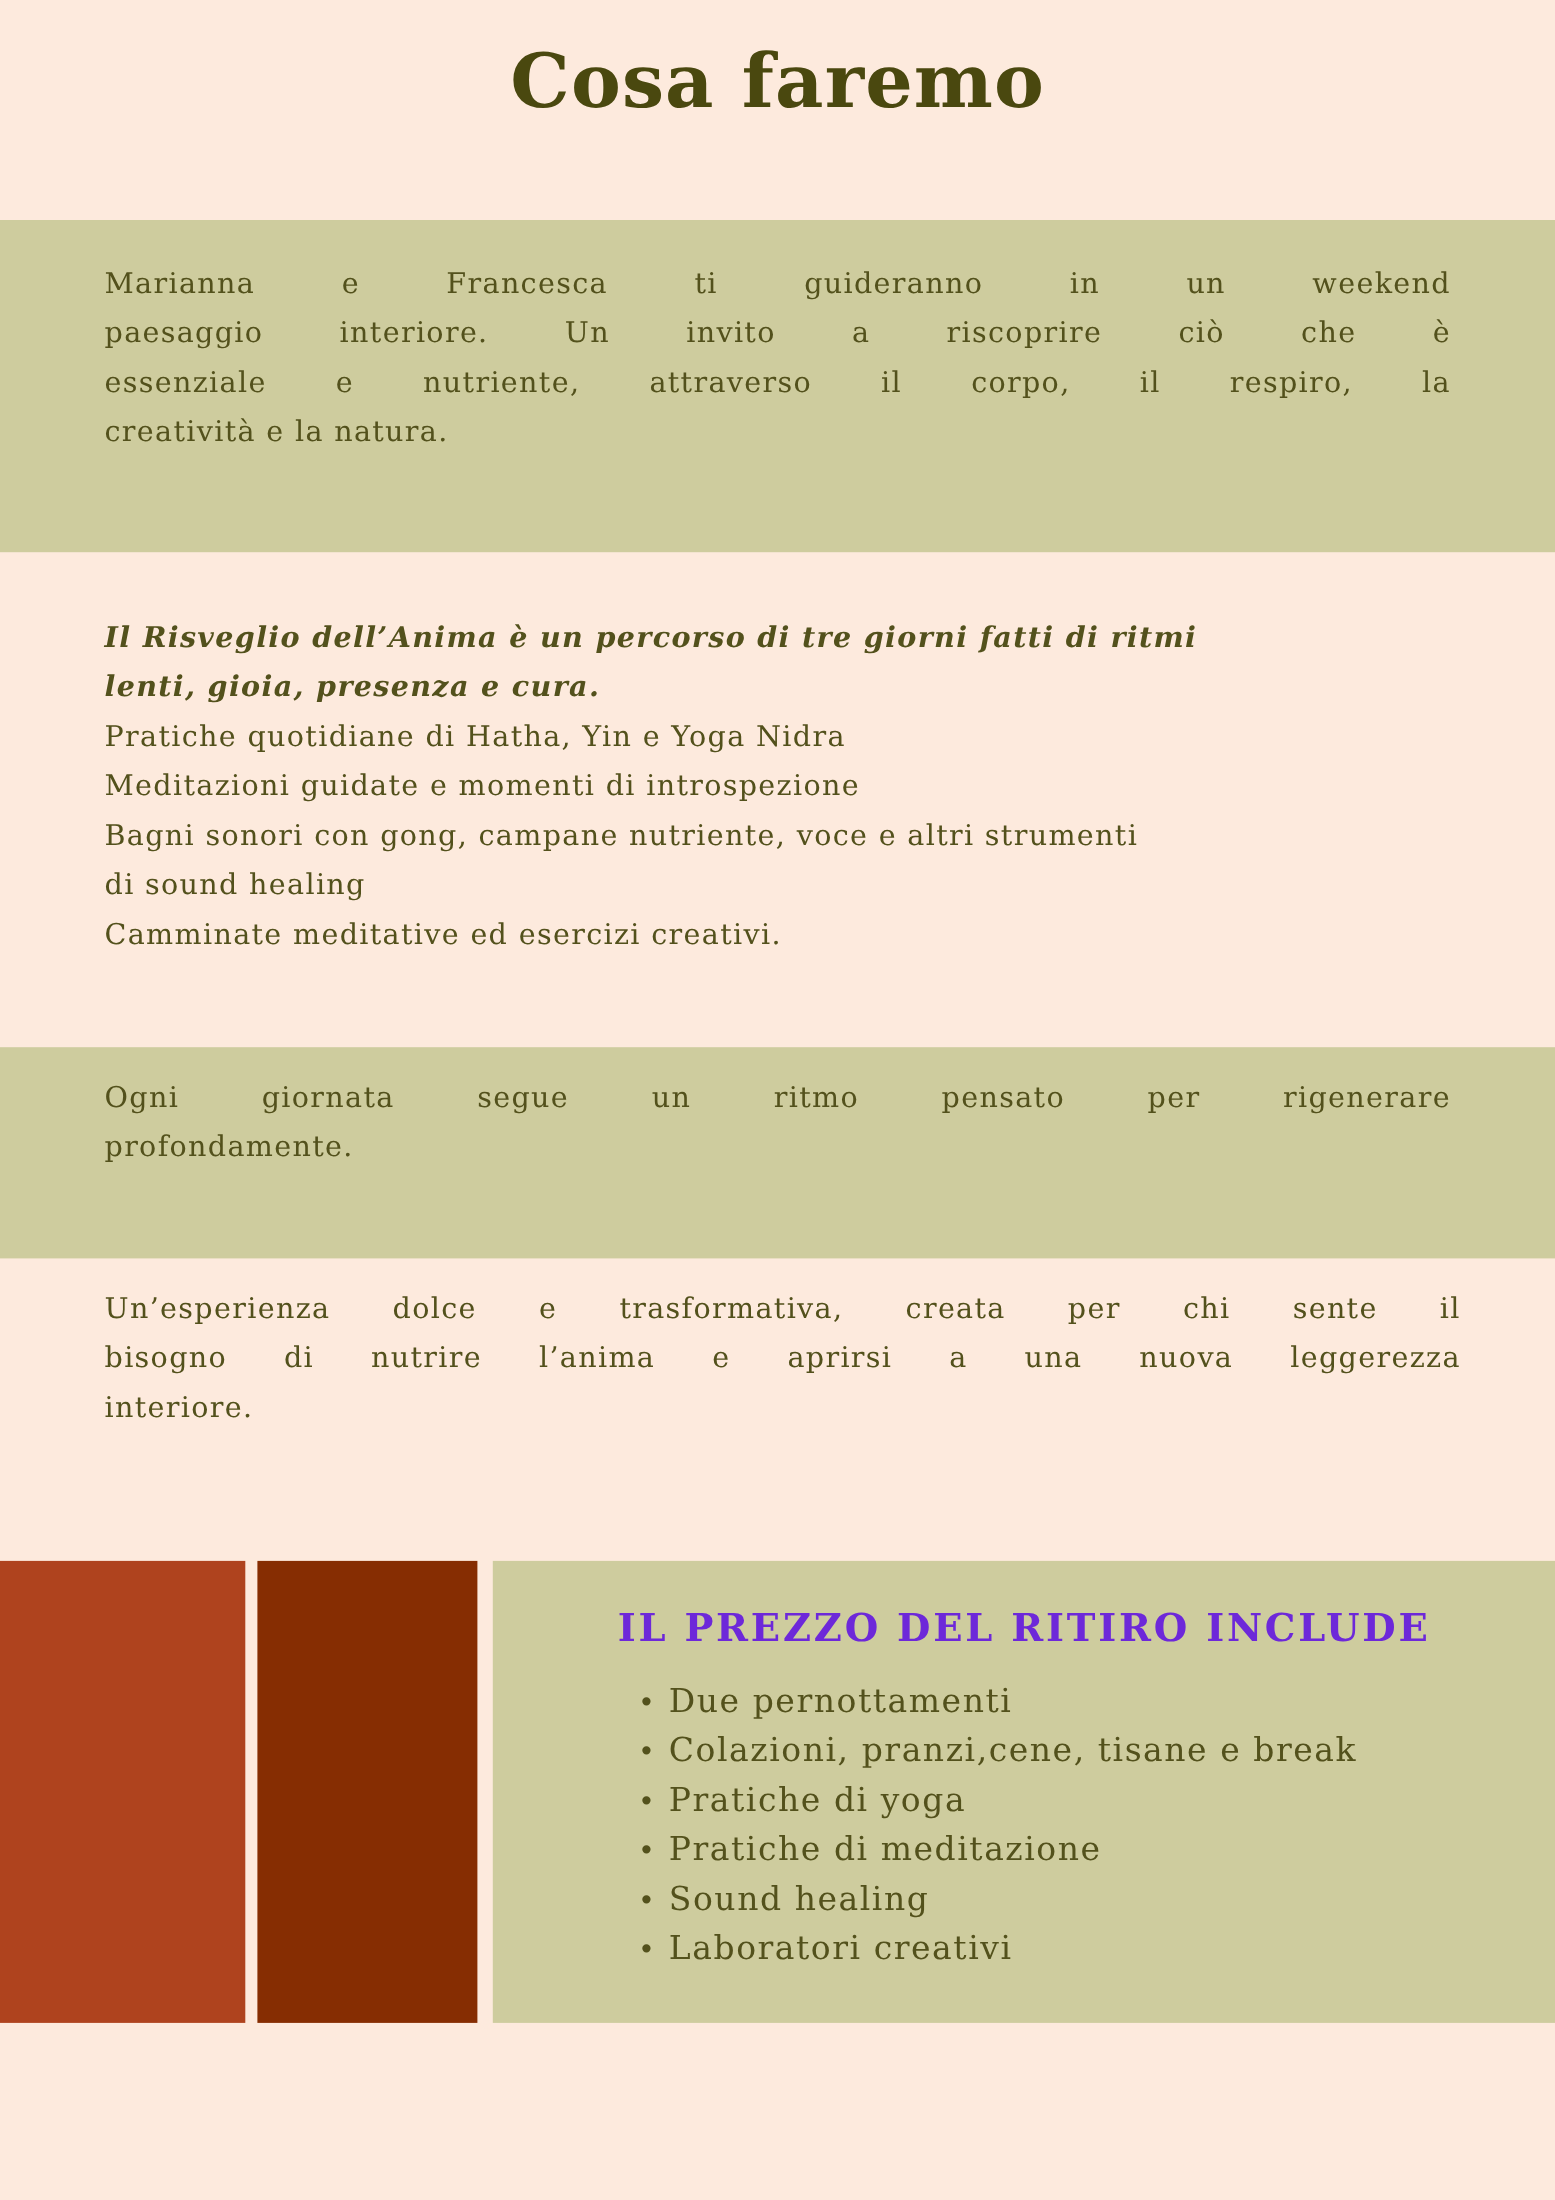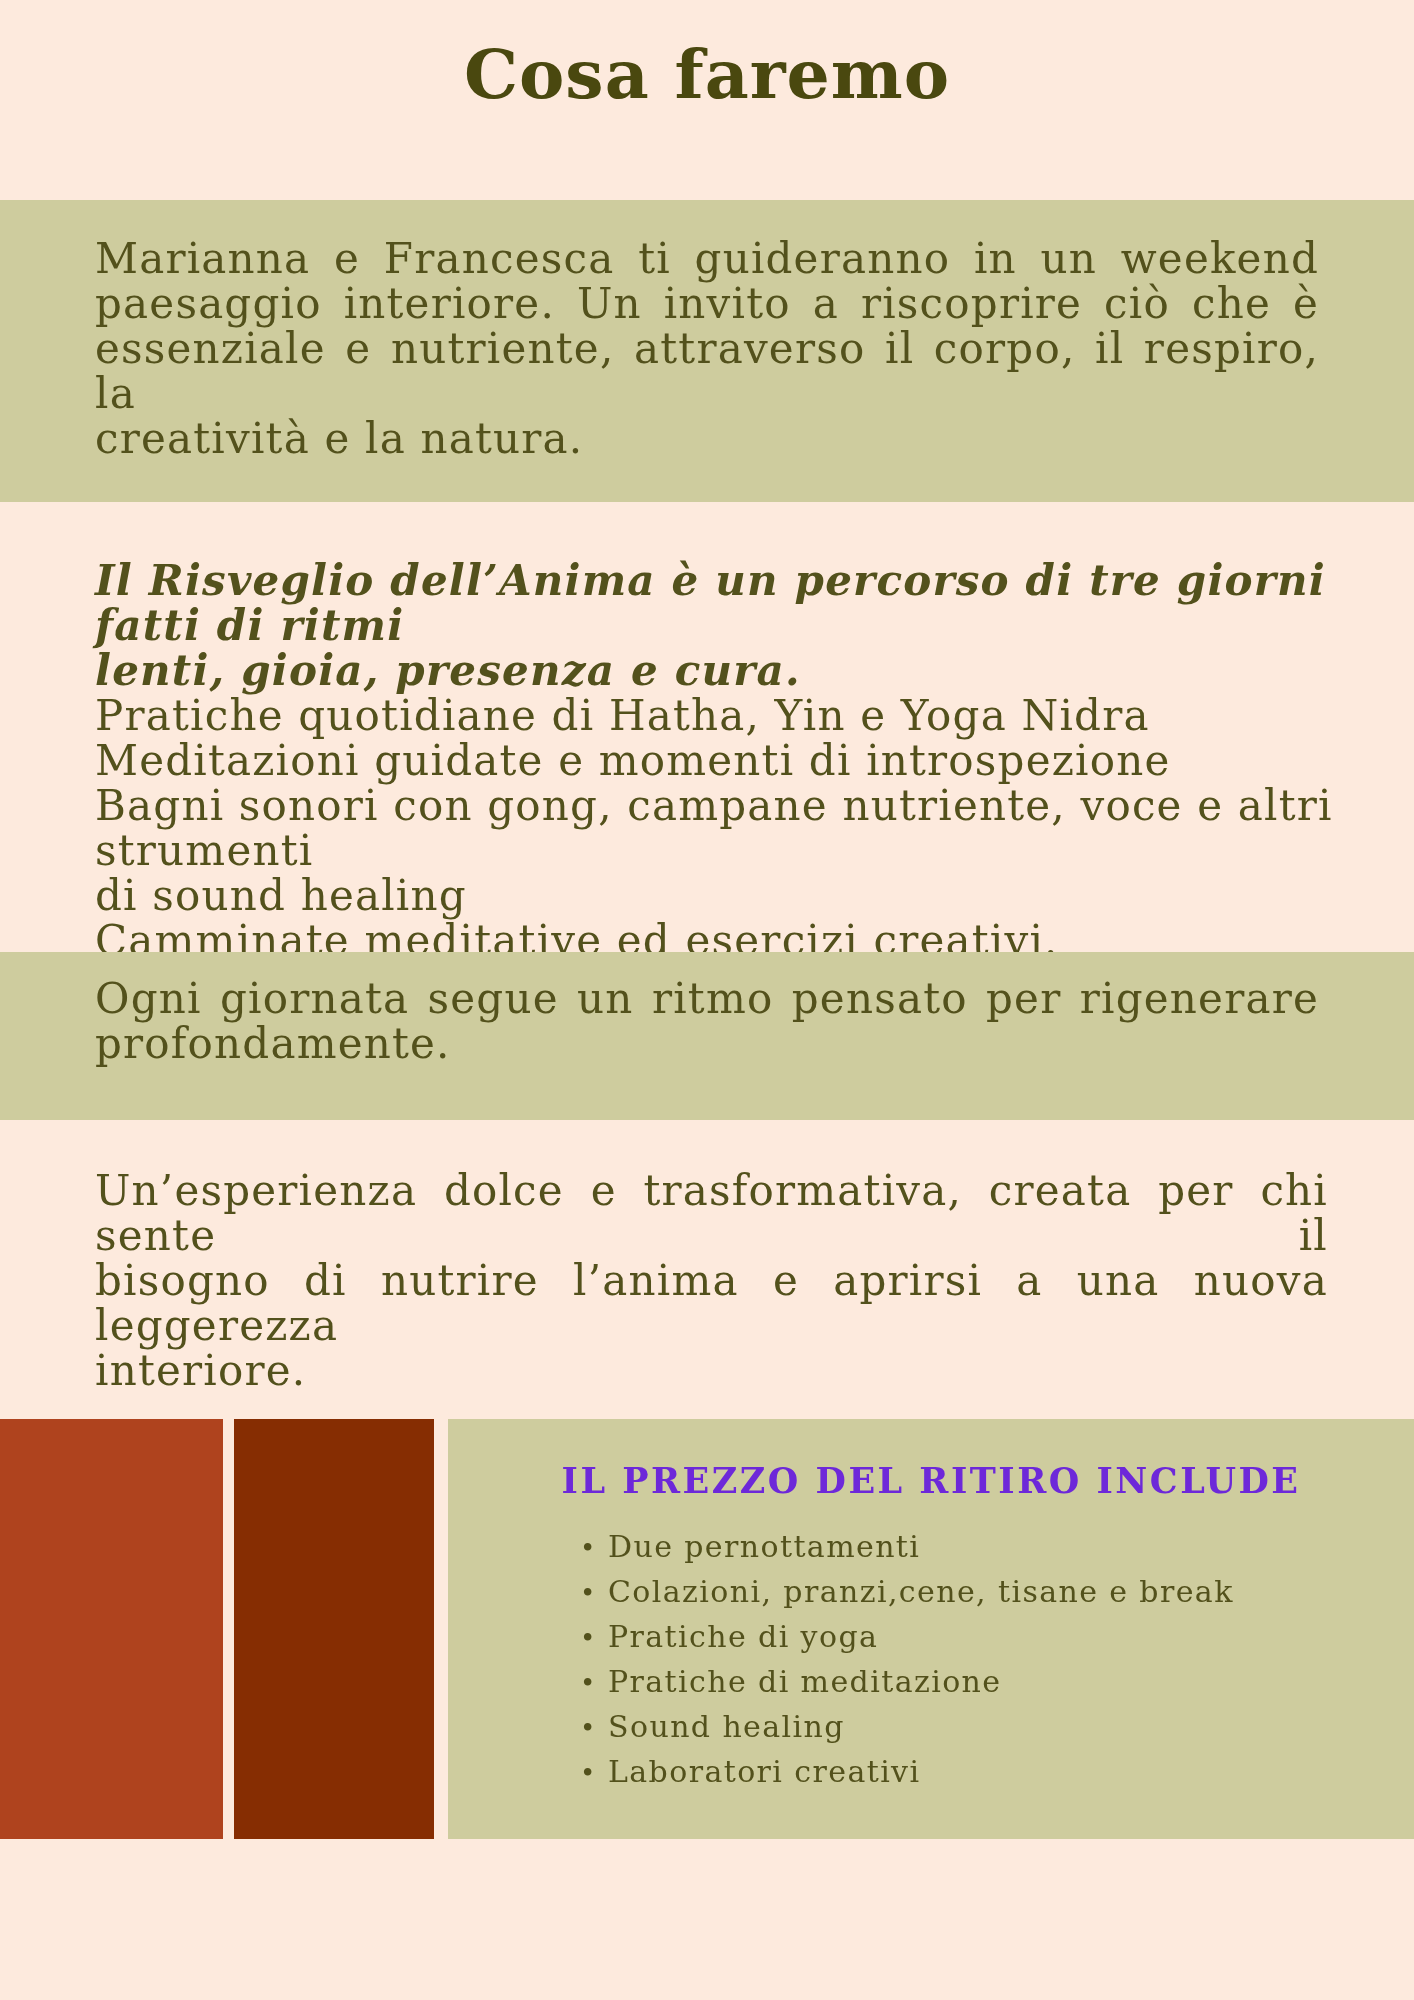--- a/index.html
+++ b/index.html
@@ -28,23 +28,23 @@
   }
 
   .band {
     position: absolute;
     left: 0;
     width: 100%;
     background: #cecc9e;
     box-sizing: border-box;
   }
   .band-intro  { top: 200px; height: 302px; padding: 36px 95px 0 95px; }
-  .band-rhythm { top: 952px; height: 168px; padding: 24px 95px 0 95px; }
+  .band-rhythm { top: 952px; height: 192px; padding: 24px 95px 0 95px; }
 
-  .body-text { font-size: 42px; line-height: 45px; letter-spacing: 1.2px; }
+  .body-text { font-size: 26px; line-height: 45px; letter-spacing: 1.2px; }
 
   .jline { text-align: justify; text-align-last: justify; }
   .jlast { text-align: left; text-align-last: left; }
 
   .program-block {
     position: absolute;
     top: 558px;
     left: 95px;
     right: 80px;
   }

